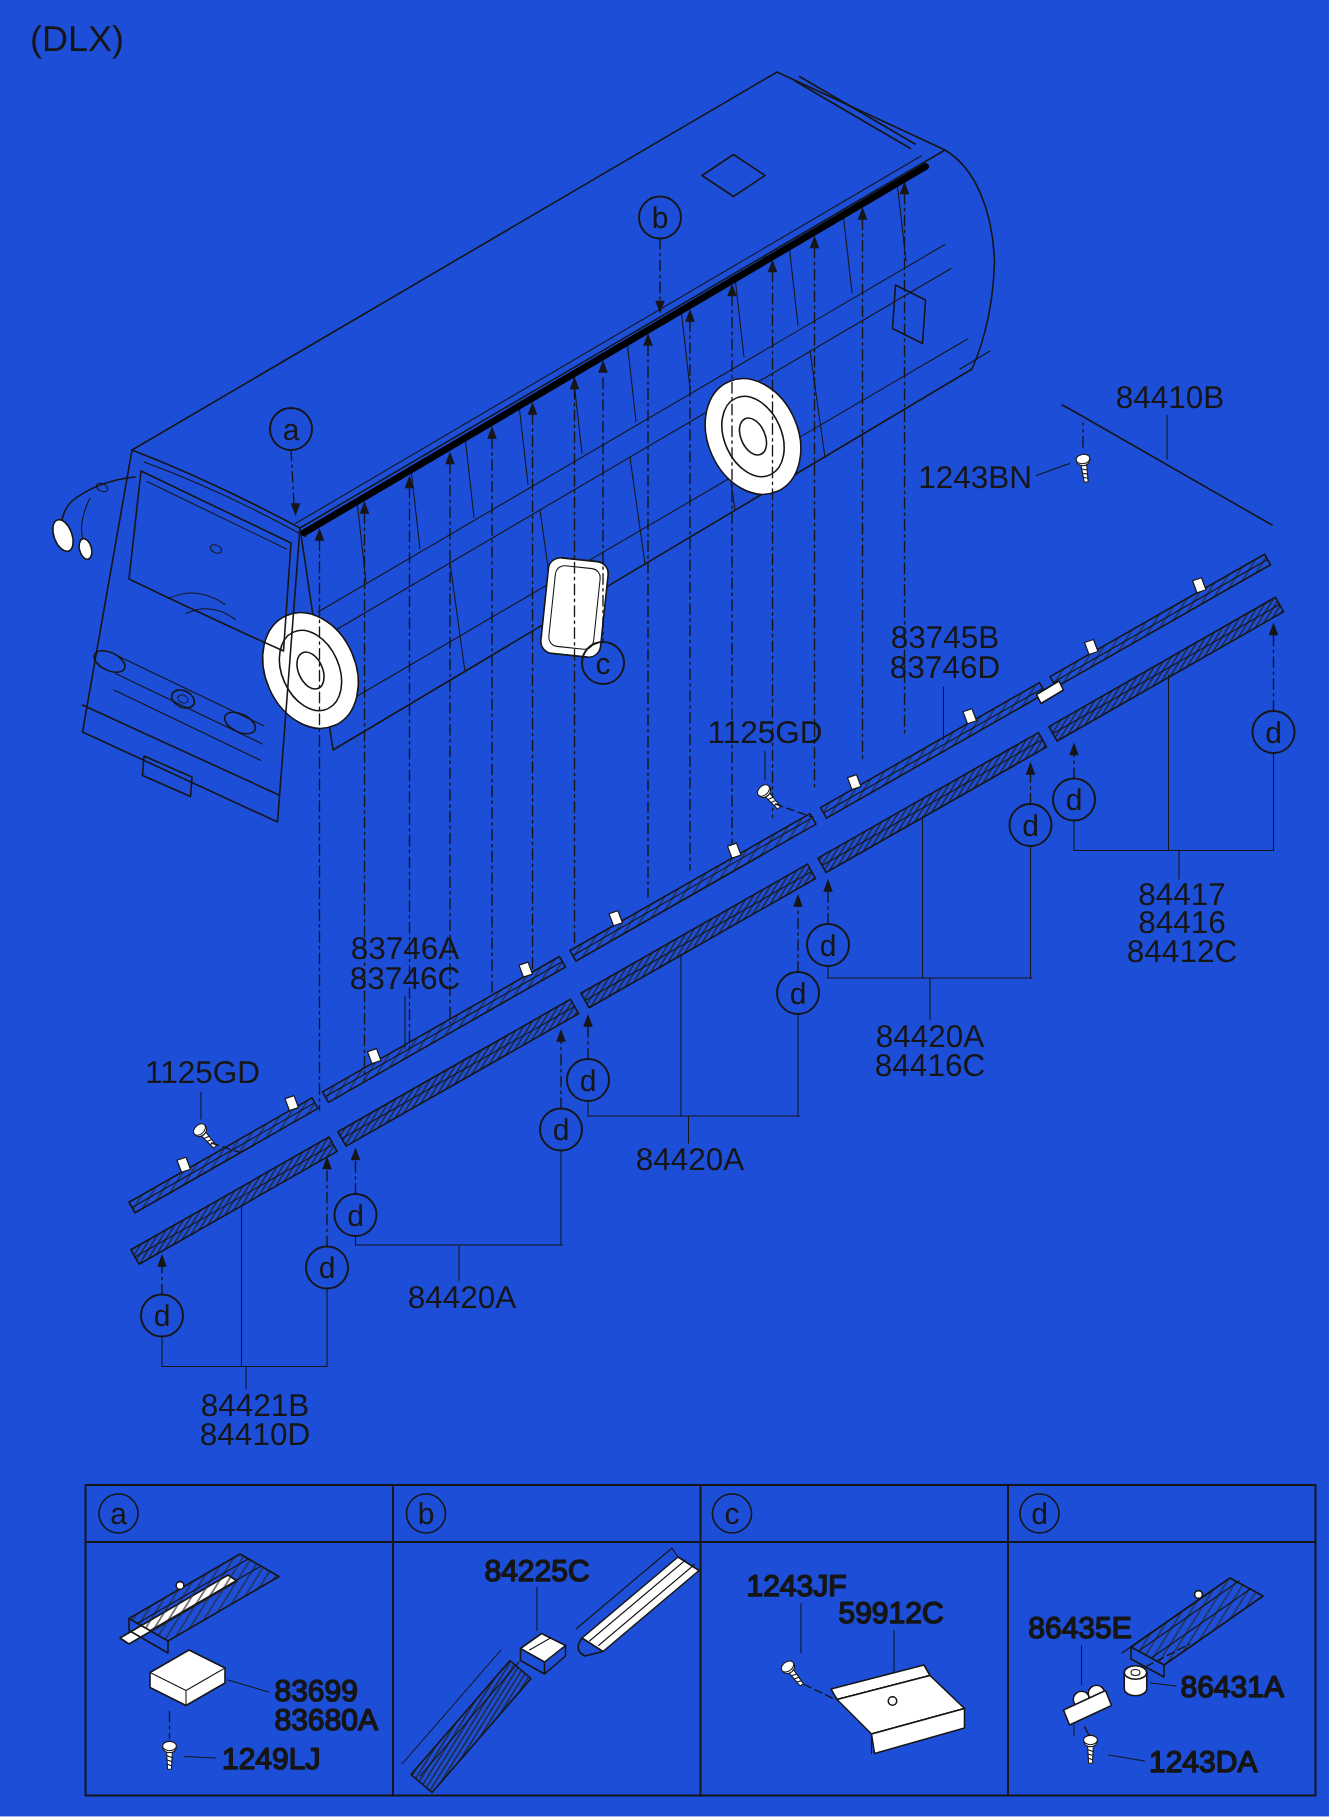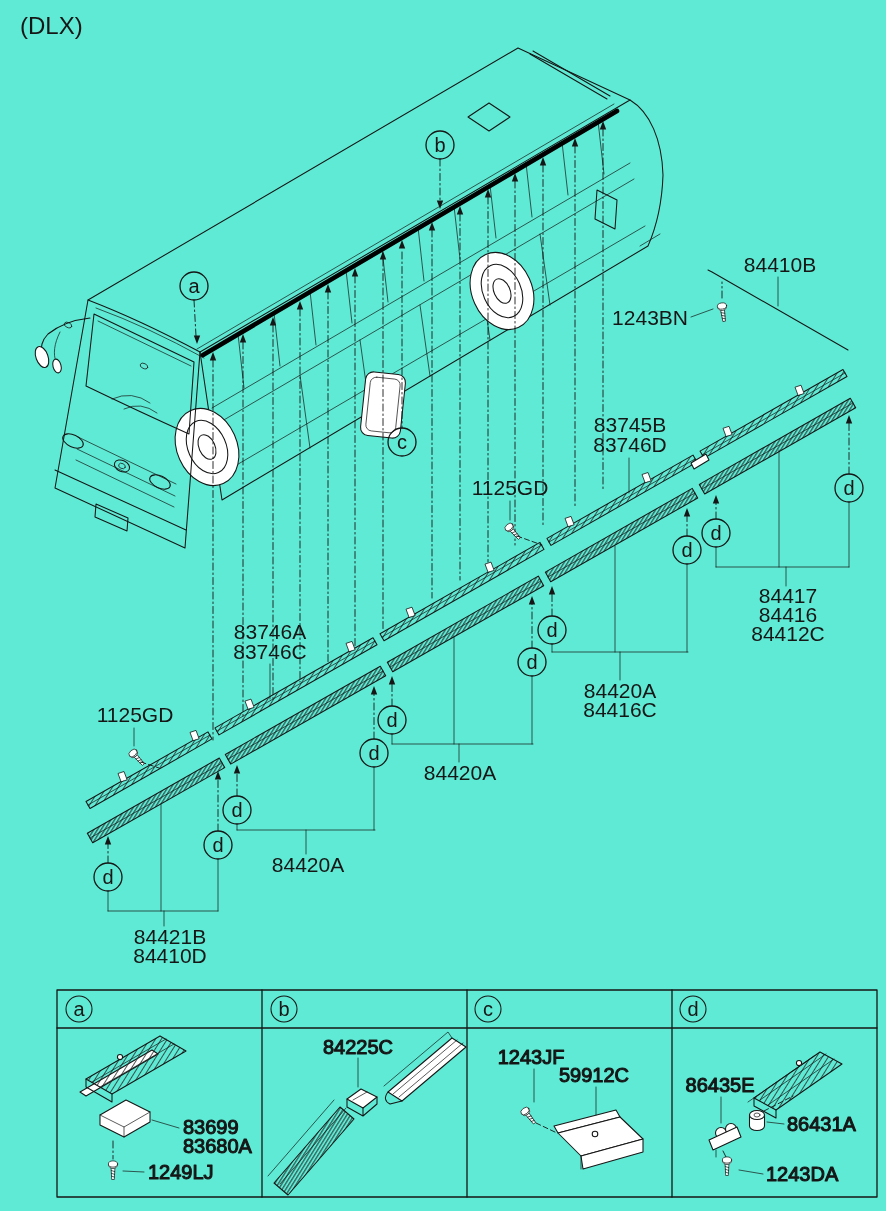--- a/index.html
+++ b/index.html
@@ -1,16 +1,16 @@
 <!DOCTYPE html>
 <html><head>
 <meta charset="utf-8">
 <style>
   html,body{margin:0;padding:0;background:#fff;}
-  .canvas{position:relative;width:886px;height:1211px;background:#5eead4;overflow:hidden;
+  .canvas{position:relative;width:886px;height:1211px;background:#1d4ed8;overflow:hidden;
           font-family:"Liberation Sans",sans-serif;}
   svg{position:absolute;left:0;top:0;}
   .ln{fill:none;stroke:#161616;stroke-width:1.05;stroke-linecap:round;stroke-linejoin:round;}
   .thin{stroke-width:0.7;}
   .med{stroke-width:1.3;}
   .dd{stroke-dasharray:7 3 1.5 3;stroke-width:0.9;}
   .dash{stroke-dasharray:5 3;stroke-width:0.9;}
   .arr{fill:#161616;stroke:none;}
   .fillw{fill:#ffffff;}
   .lbl{font-family:"Liberation Sans",sans-serif;font-size:21px;fill:#161616;}

